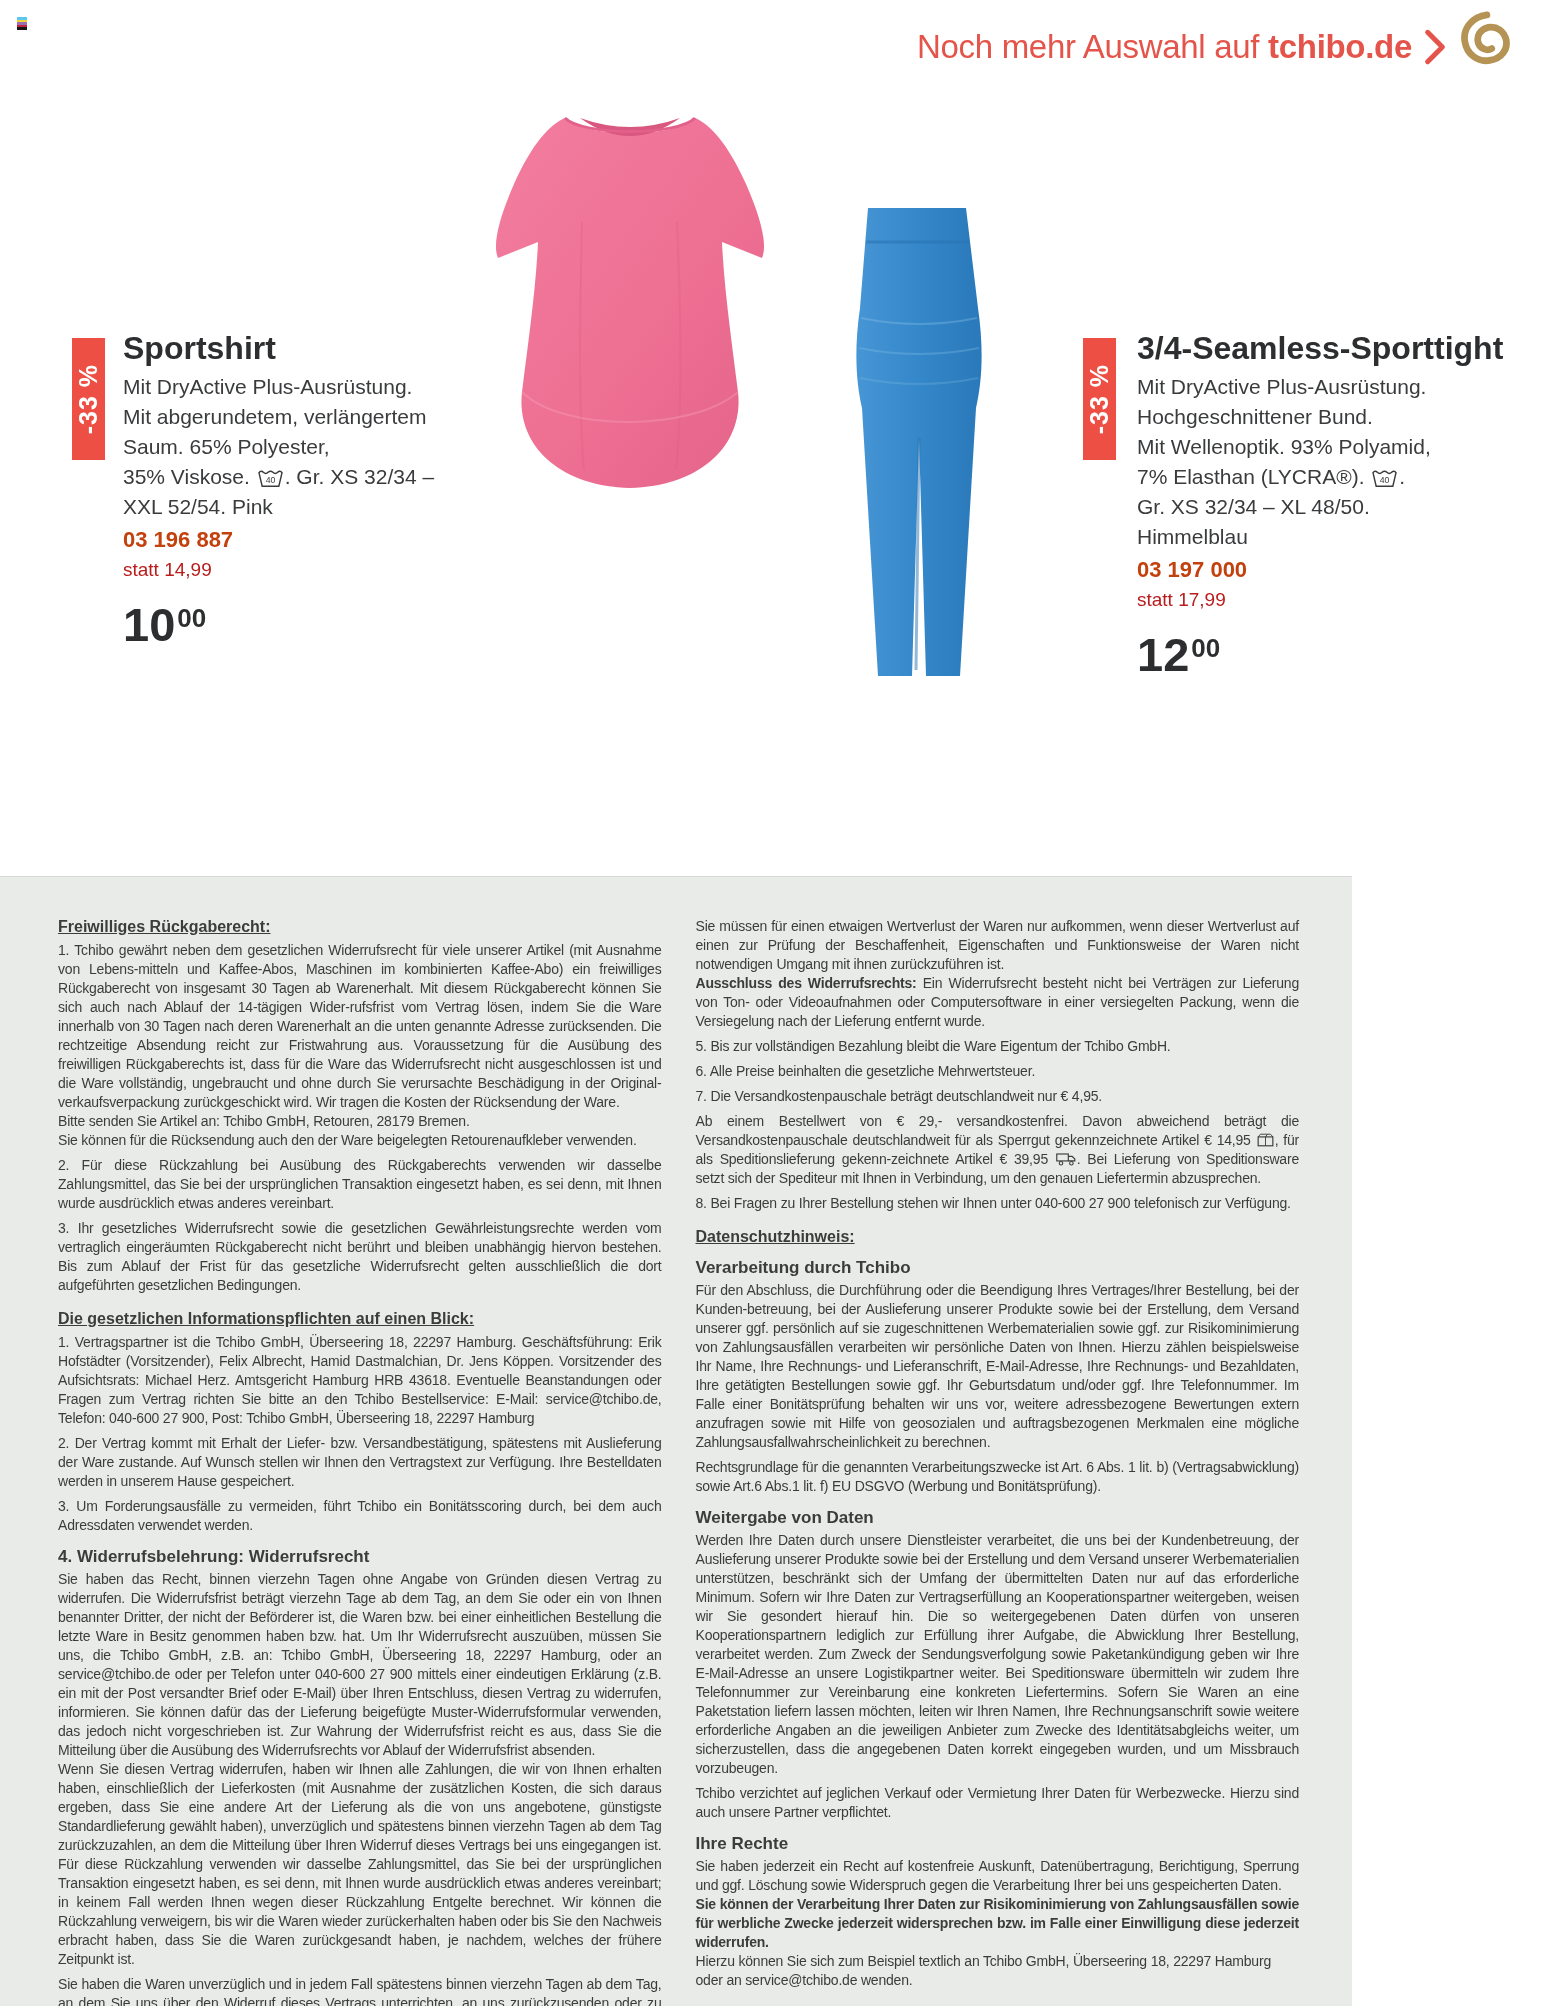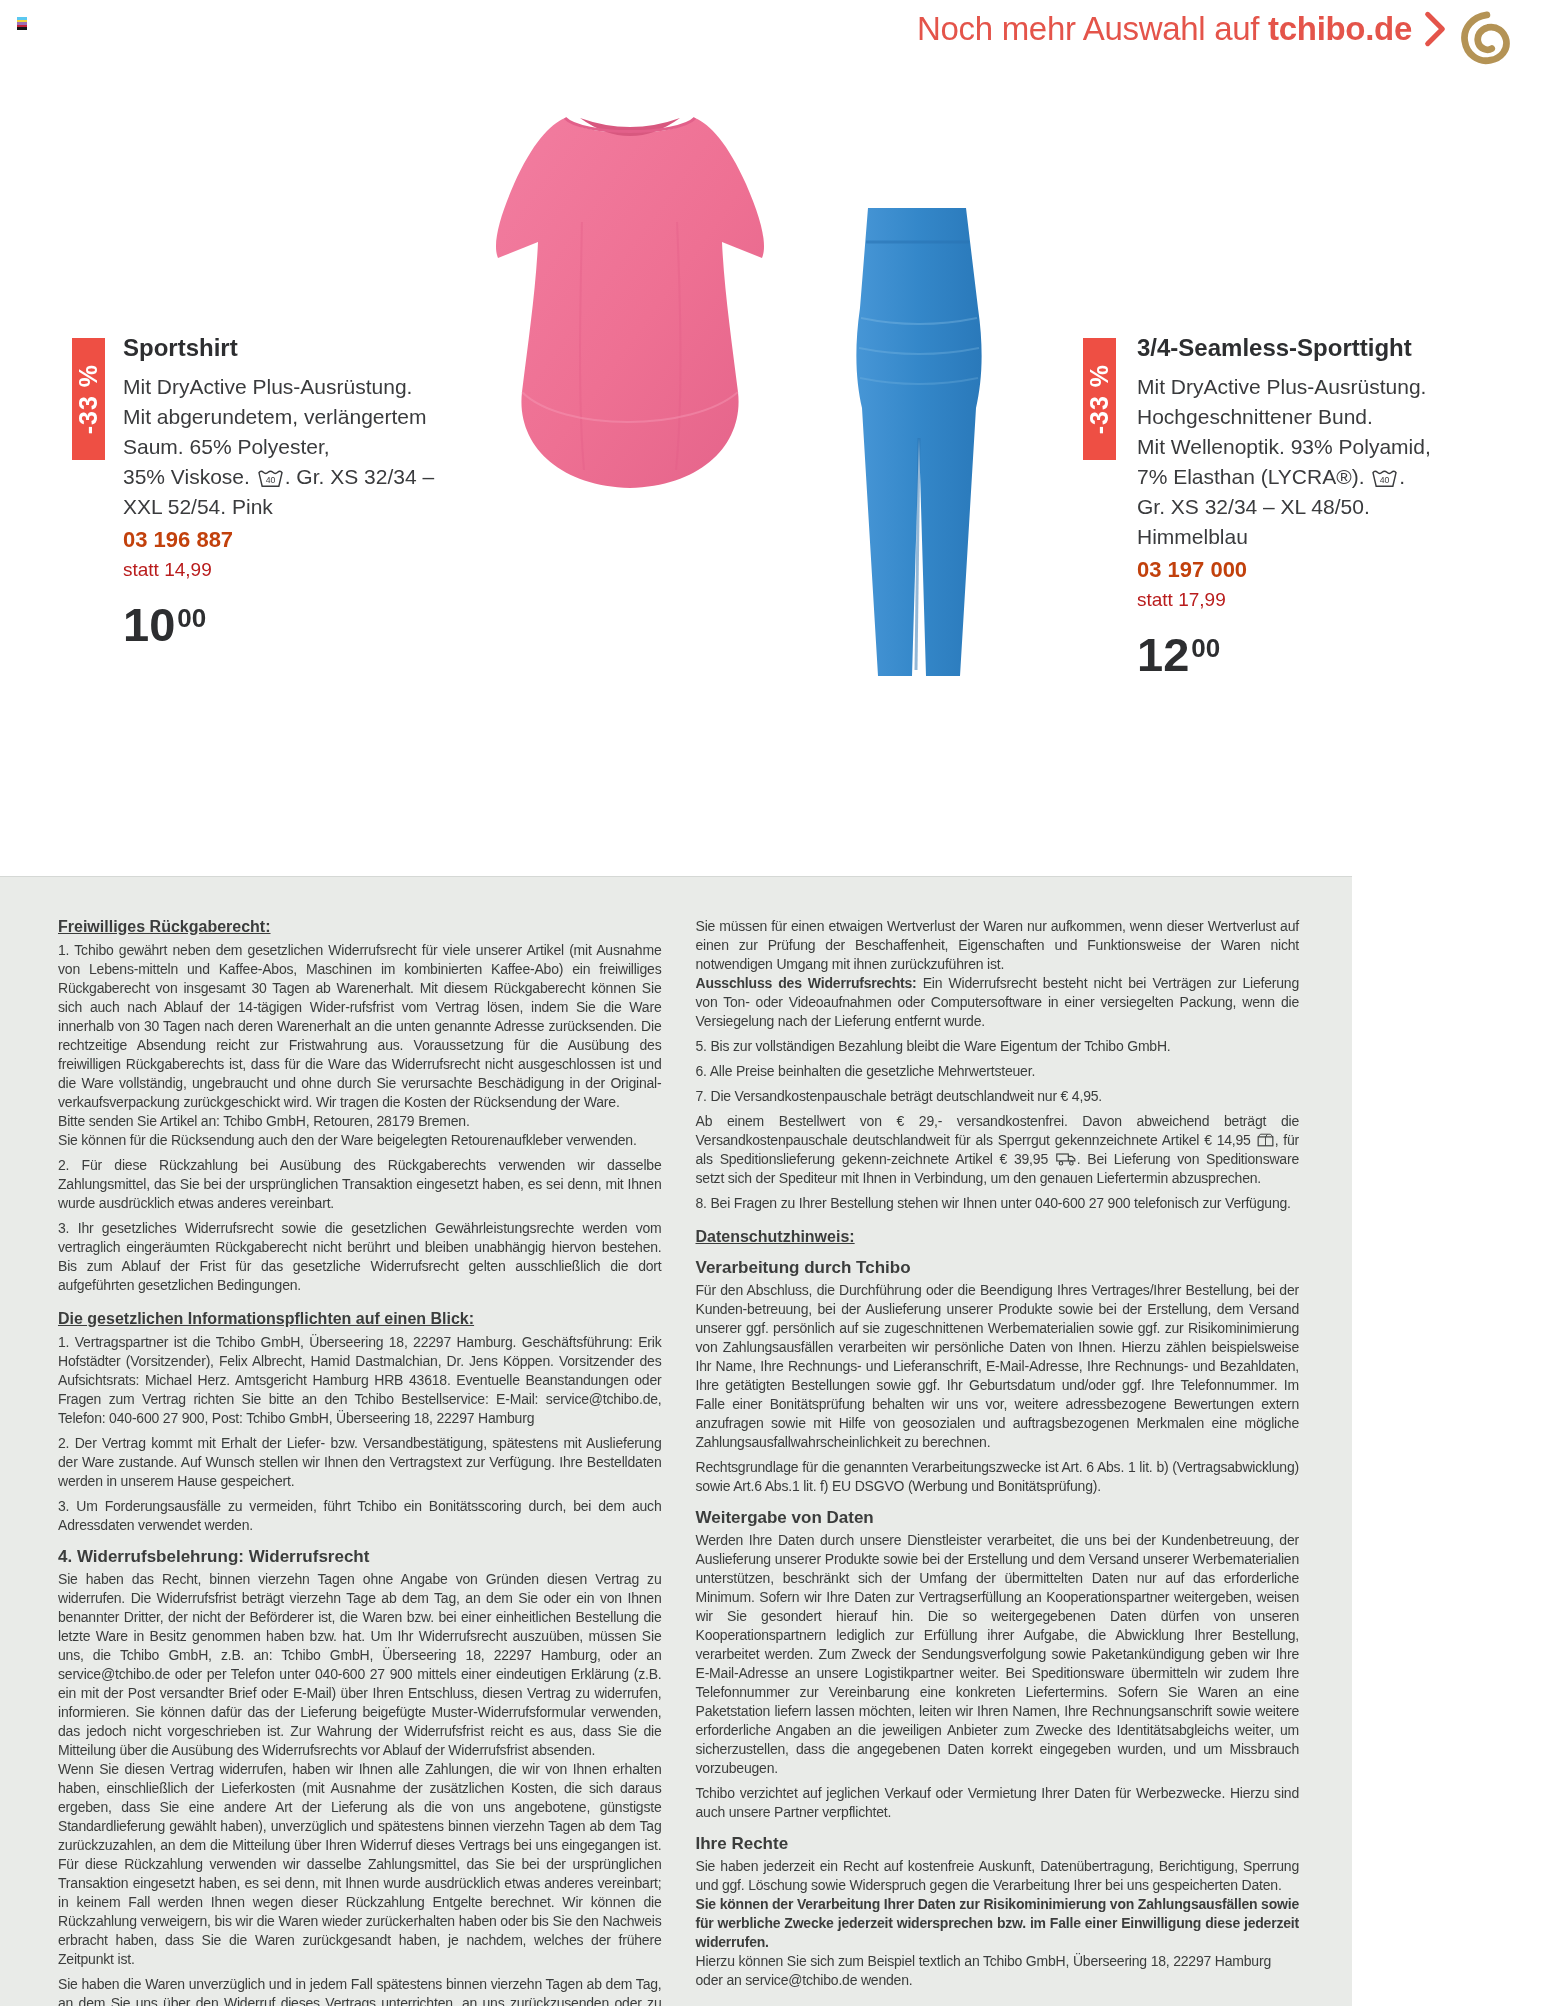--- a/index.html
+++ b/index.html
@@ -7,40 +7,40 @@
   body{width:1550px;height:2006px;position:relative;background:#ffffff;
        font-family:"Liberation Sans", sans-serif;color:#2d2e30;}
   .page{position:absolute;inset:0;overflow:hidden;}
 
   
   .print-mark{position:absolute;left:17px;top:17px;width:10px;height:13px;
               display:flex;flex-direction:column;}
   .print-mark div{flex:1;}
 
   
-  .header{position:absolute;top:10px;right:40px;display:flex;align-items:flex-start;gap:12px;}
+  .header{position:absolute;top:10px;right:40px;display:flex;align-items:flex-end;gap:12px;}
   .promo{font-size:33px;color:#e4544a;letter-spacing:-0.3px;white-space:nowrap;}
   .promo b{font-weight:bold;}
 
   
   .product-img{position:absolute;}
   #shirt-img{left:462px;top:92px;}
   #tight-img{left:806px;top:198px;}
 
   
   .pinfo{position:absolute;}
   #p0{left:72px;top:332px;width:390px;}
   #p1{left:1083px;top:332px;width:440px;}
   .badge{position:absolute;left:0;top:6px;width:33px;height:122px;background:#ee4f44;
          display:flex;align-items:center;justify-content:center;}
   .badge span{writing-mode:vertical-rl;transform:rotate(180deg);color:#fff;
               font-weight:bold;font-size:25px;letter-spacing:1px;white-space:nowrap;}
   .ptxt{margin-left:51px;}
   #p1 .ptxt{margin-left:54px;}
-  .ptitle{font-size:24px;font-weight:bold;color:#2d2e30;margin:0 0 8px 0;line-height:32px;}
+  .ptitle{font-size:32px;font-weight:bold;color:#2d2e30;margin:0 0 8px 0;line-height:32px;}
   .desc-line{font-size:21px;color:#3a3b3d;line-height:30px;white-space:nowrap;}
   .desc-line svg{vertical-align:-4px;margin:0 1px;}
   .article{font-size:22px;font-weight:bold;color:#c2410c;margin-top:3px;line-height:30px;}
   .statt{font-size:19px;color:#b91c1c;line-height:29px;}
   .price{margin-top:12px;font-size:47px;font-weight:bold;color:#2d2e30;line-height:44px;}
   .price .sup{font-size:26px;vertical-align:14px;margin-left:2px;}
 
   
   .legal{position:absolute;left:0;top:876px;width:1352px;height:1130px;background:#e9ebe8;
          border-top:1px solid #d5d8d5;box-sizing:border-box;padding:40px 53px 0 58px;

